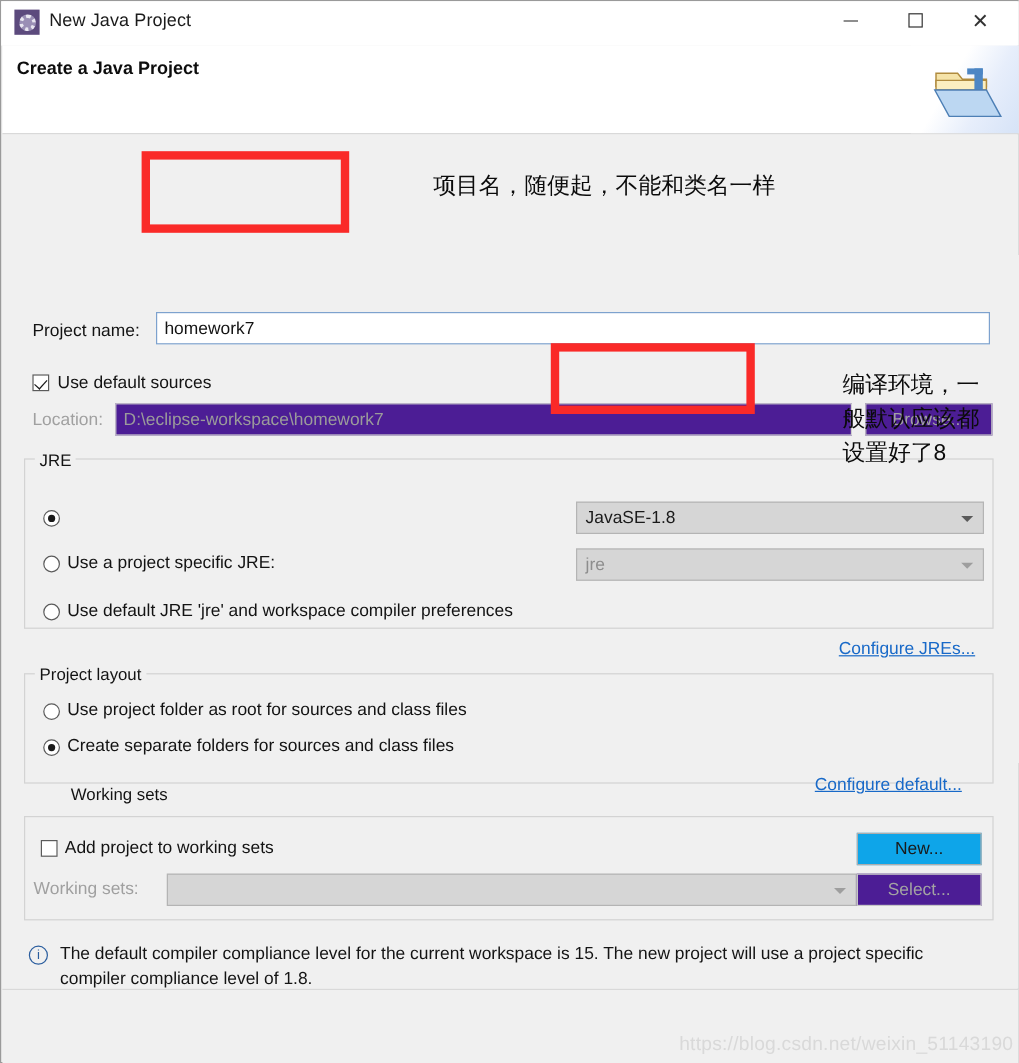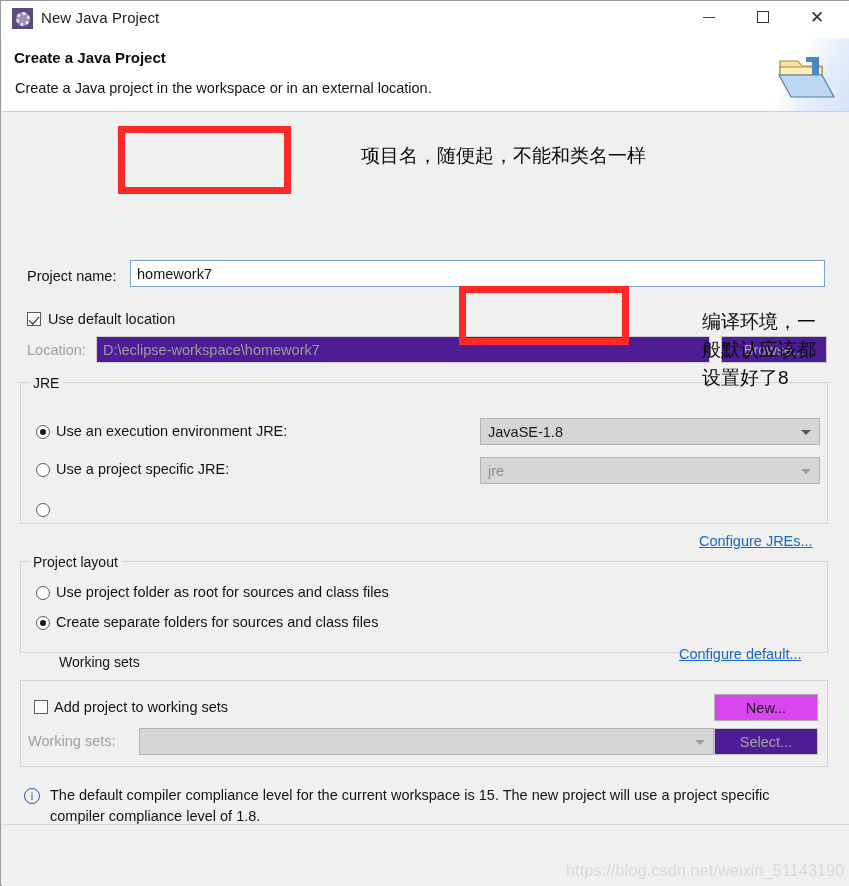--- a/index.html
+++ b/index.html
@@ -95,21 +95,21 @@
     padding: 0 6px;
     display: flex; align-items: center;
     font-family: "Liberation Sans", sans-serif;
   }
   .tinput.readonly {
     background: #4c1d95; border: 1px solid #cfcfcf; color: #9b9b9b;
   }
 
   .btn {
     position: absolute;
-    background: #d946ef;
+    background: #0ea5e9;
     border: 1px solid #adadad;
     font-size: 14.5px; color: #1a1a1a;
     display: flex; align-items: center; justify-content: center;
     font-family: "Liberation Sans", sans-serif;
   }
   .btn.disabled { color: #a3a3a3; background: #4c1d95; border-color: #c6c6c6; }
 
   
   .cb {
     position: absolute; width: 14px; height: 14px;
@@ -227,62 +227,61 @@
       <div class="bar"></div>
     </div>
     <div class="wbtn" id="btn-max">
       <div class="sq"></div>
     </div>
     <div class="wbtn" id="btn-close">✕</div>
   </div>
 
   <div id="header">
     <div id="header-title">Create a Java Project</div>
-    <div id="header-desc">Create a Java project in the workspace or in an external location.</div>
     <div id="header-banner">
       <svg id="folder-icon" viewBox="0 0 62 50">
         <path d="M4 10 h18 l4 5 h20 v6 h-42 z" fill="#f5e3a8" stroke="#b08b3e" stroke-width="1.2"></path>
         <path d="M4 16 h42 v8 h-42 z" fill="#fbeec0" stroke="#b08b3e" stroke-width="1.2"></path>
         <rect x="36" y="6" width="7" height="20" fill="#4d86c4"></rect>
         <rect x="30" y="6" width="13" height="5" fill="#4d86c4"></rect>
         <path d="M3 24 h43 l12 22 h-43 z" fill="#bcd7f2" stroke="#4d7fb5" stroke-width="1.2"></path>
       </svg>
     </div>
   </div>
 
   <div id="body">
 
     <div class="row-label" style="left:25px; top:156px;">Project name:</div>
     <div class="tinput" style="left:128px; top:148px; width:695px; height:27px;">homework7</div>
 
     <div class="cb checked" style="left:25px; top:200px;"></div>
-    <div class="row-label" style="left:46px; top:199px;">Use default location</div>
+    <div class="row-label" style="left:46px; top:199px;">Use default sources</div>
 
     <div class="row-label disabled-label" style="left:25px; top:230px;">Location:</div>
     <div class="tinput readonly" style="left:94px; top:224px; width:614px; height:27px;">D:\eclipse-workspace\homework7</div>
     <div class="btn disabled" style="left:719px; top:224px; width:106px; height:27px;">Browse...</div>
 
     <div class="group" style="left:18px; top:270px; width:808px; height:142px;"></div>
     <div class="group-title" style="left:27px; top:263px;">JRE</div>
 
     <div class="rb checked" style="left:34px; top:313px;"></div>
-    <div class="row-label" style="left:54px; top:311px;">Use an execution environment JRE:</div>
     <div class="combo" style="left:478px; top:306px; width:340px; height:27px;">
       <span>JavaSE-1.8</span>
       <span class="arrow"></span>
     </div>
 
     <div class="rb" style="left:34px; top:351px;"></div>
     <div class="row-label" style="left:54px; top:349px;">Use a project specific JRE:</div>
     <div class="combo ghost" style="left:478px; top:345px; width:340px; height:27px;">
       <span>jre</span>
       <span class="arrow"></span>
     </div>
 
     <div class="rb" style="left:34px; top:391px;"></div>
+    <div class="row-label" style="left:54px; top:389px;">Use default JRE 'jre' and workspace compiler preferences</div>
     <div class="link" style="left:697px; top:389px;">Configure JREs...</div>
 
     <div class="group" style="left:18px; top:449px; width:808px; height:92px;"></div>
     <div class="group-title" style="left:27px; top:442px;">Project layout</div>
 
     <div class="rb" style="left:34px; top:474px;"></div>
     <div class="row-label" style="left:54px; top:472px;">Use project folder as root for sources and class files</div>
 
     <div class="rb checked" style="left:34px; top:504px;"></div>
     <div class="row-label" style="left:54px; top:502px;">Create separate folders for sources and class files</div>

